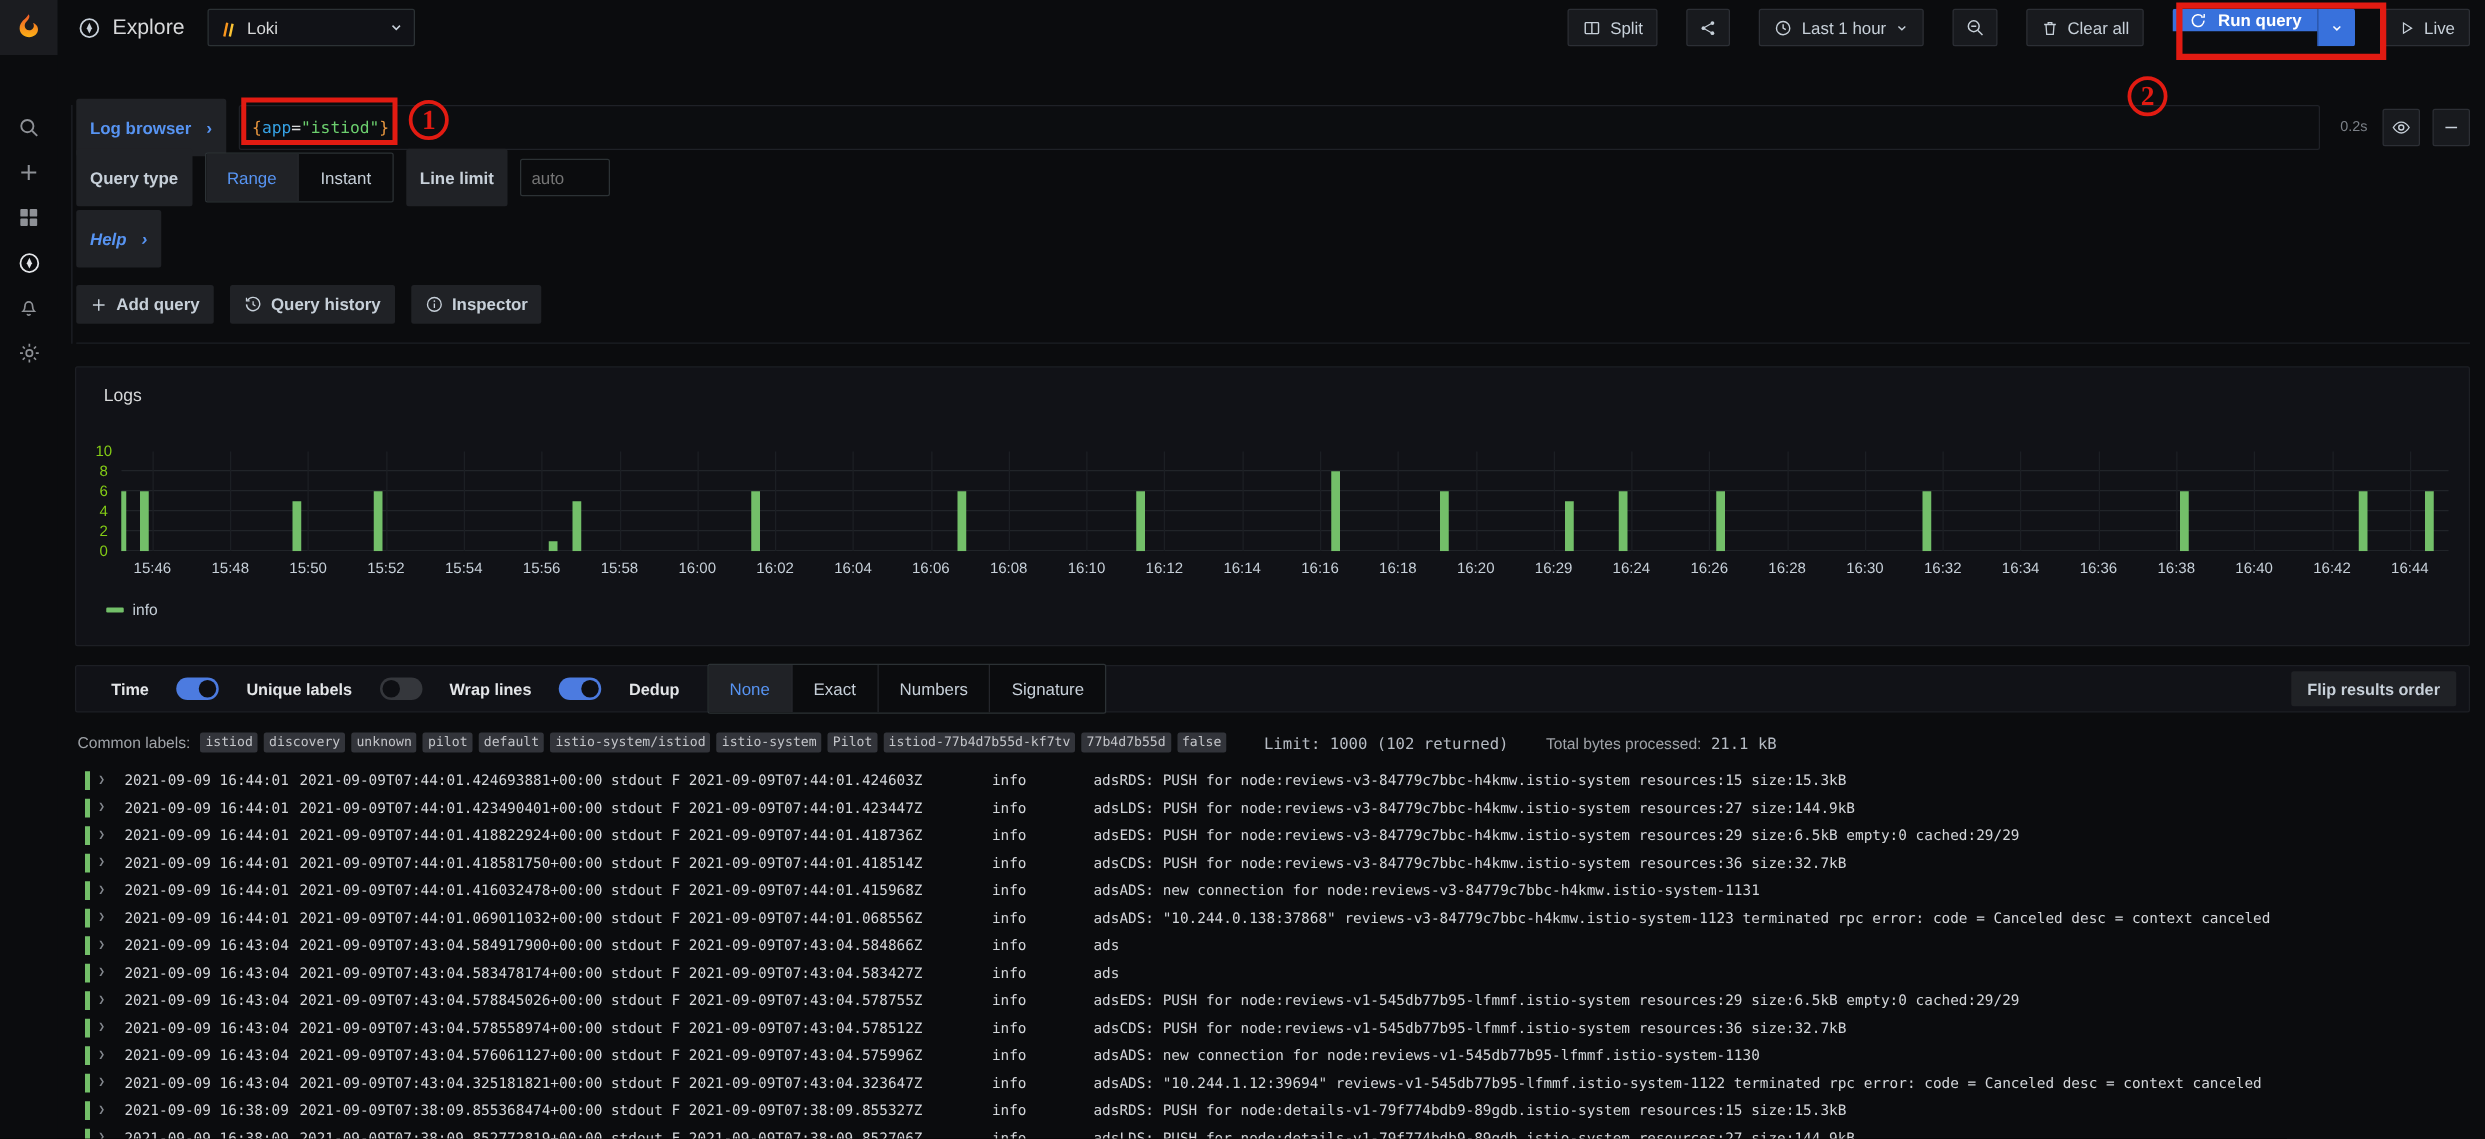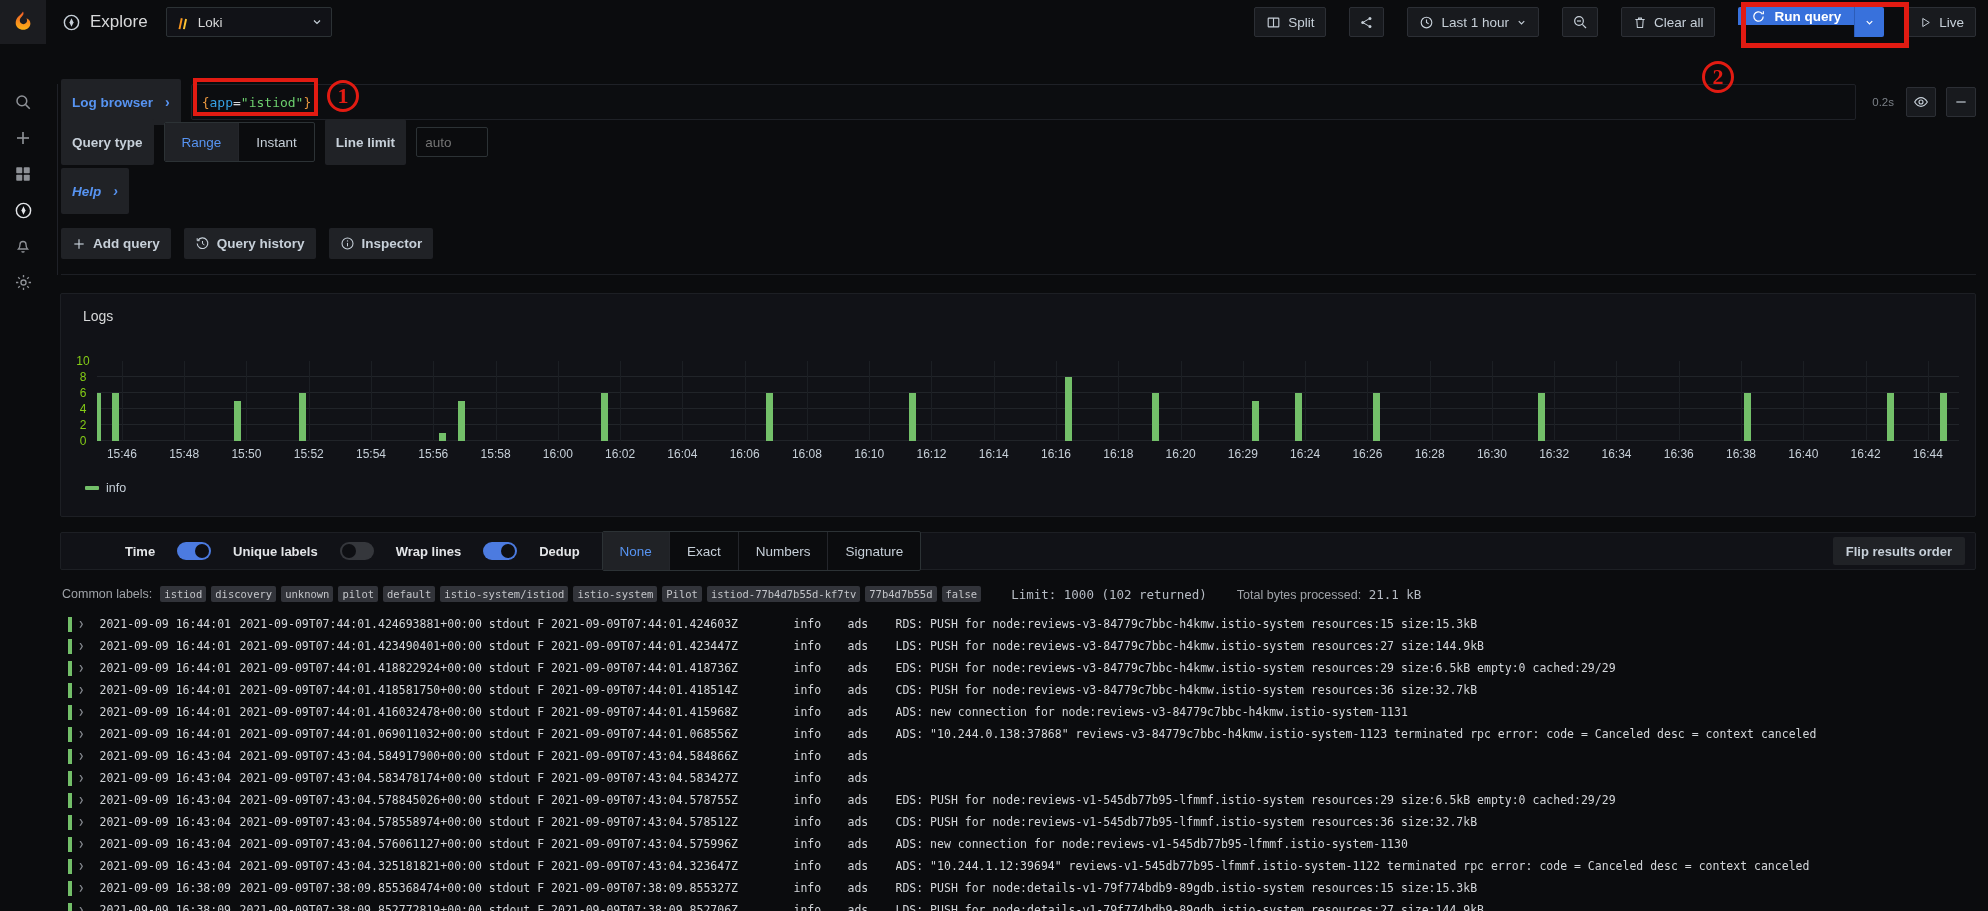--- a/index.html
+++ b/index.html
@@ -58,21 +58,21 @@
   .plot { position:relative; height:80px; overflow:hidden; cursor:crosshair; }
   .grid-h { position:absolute; left:0; right:0; height:1px; background:#212429; }
   .grid-v { position:absolute; top:0; bottom:0; width:1px; background:#1c1f24; }
   .bar { position:absolute; width:7px; background:#73bf69; bottom:0; }
   .x-axis { position:relative; height:18px; margin-top:6px; }
   .x-label { position:absolute; transform:translateX(-50%); font-size:12px; color:#c7d0d9; white-space:nowrap; }
   .legend { display:flex; align-items:center; gap:7px; margin:16px 0 0 12px; cursor:pointer; }
   .legend-dash { width:14px; height:4px; border-radius:1px; background:#73bf69; }
   .legend-label { font-size:12.5px; color:#c7d0d9; }
   
-  .controls { margin:15px 12px 0 14px; height:38px; background:#111217; border:1px solid #1d1f24; border-radius:2px; display:flex; align-items:center; padding:0 10px 0 64px; gap:22px; }
+  .controls { margin:15px 12px 0 14px; height:38px; background:#111217; border:1px solid #1d1f24; border-radius:2px; display:flex; align-items:center; padding:0 10px 0 28px; gap:22px; }
   .ctl-label { font-size:13px; font-weight:600; color:#e3e5e8; }
   .switch { width:34px; height:18px; border-radius:10px; position:relative; cursor:pointer; }
   .switch.on { background:#4c7be0; }
   .switch.off { background:#35373c; }
   .switch .knob { position:absolute; top:2px; width:14px; height:14px; border-radius:50%; background:#0e0f13; }
   .switch.on .knob { right:2px; } .switch.off .knob { left:2px; }
   .flip-btn { margin-left:auto; height:28px; display:flex; align-items:center; padding:0 13px; background:#202226; border-radius:2px; font-size:13px; font-weight:600; color:#c7d0d9; cursor:pointer; }
   
   .meta { margin:16px 12px 0 16px; display:flex; align-items:center; flex-wrap:nowrap; gap:6px; }
   .meta-label { font-size:12.5px; color:#9fa3a8; margin-right:2px; white-space:nowrap; }
@@ -80,21 +80,21 @@
   .meta-stat { font-family:"DejaVu Sans Mono", monospace; font-size:12.5px; color:#b6bcc4; margin-left:24px; white-space:nowrap; }
   .meta-stat .sans { font-family:"Liberation Sans",sans-serif; color:#9fa3a8; }
   
   .log-rows { margin:11px 0 0 14px; }
   .log-row { display:flex; align-items:center; height:22px; font-family:"DejaVu Sans Mono", monospace; font-size:11.5px; color:#d3d6da; cursor:pointer; white-space:nowrap; }
   .row-accent { flex:none; width:3.5px; height:15px; background:#73bf69; margin-left:8px; }
   .row-chev { flex:none; color:#85898f; font-size:9px; margin-left:7px; width:8px; }
   .c-ts { flex:none; width:140px; margin-left:13px; }
   .c-raw { flex:none; width:554px; }
   .c-lvl { flex:none; width:54px; }
-  .c-logger { flex:none; width:48px; }
+  .c-logger { flex:none; width:48px;text-align:right; }
   .c-msg { flex:1; overflow:hidden; }
   
   .ann { position:absolute; z-index:20; pointer-events:none; }
   .ann-box { border:4px solid #e21b12; }
   .ann-num { width:32px; height:32px; border:3px solid #e21b12; border-radius:50%; color:#e21b12; font-family:"Liberation Serif", serif; font-weight:700; font-size:22px; display:flex; align-items:center; justify-content:center; }
 </style>
 </head>
 <body>
 
 <div id="app">

